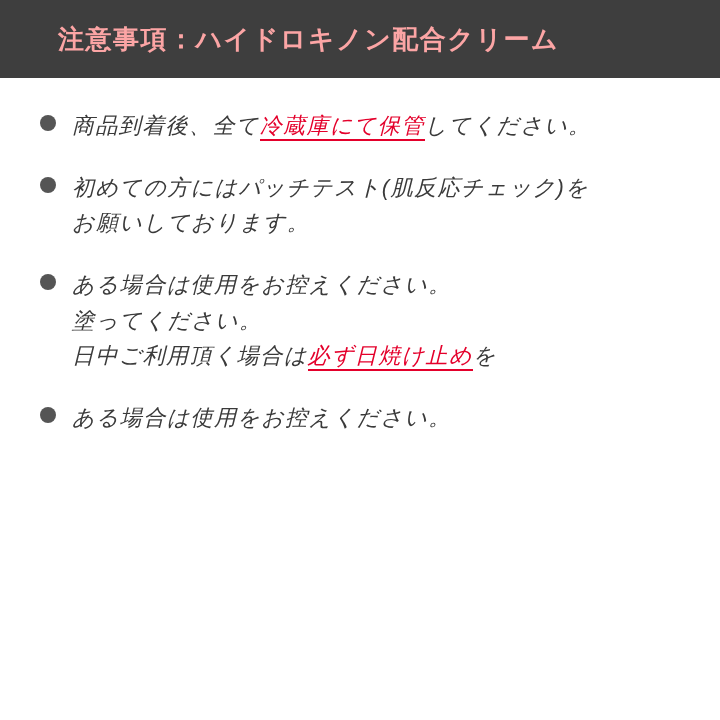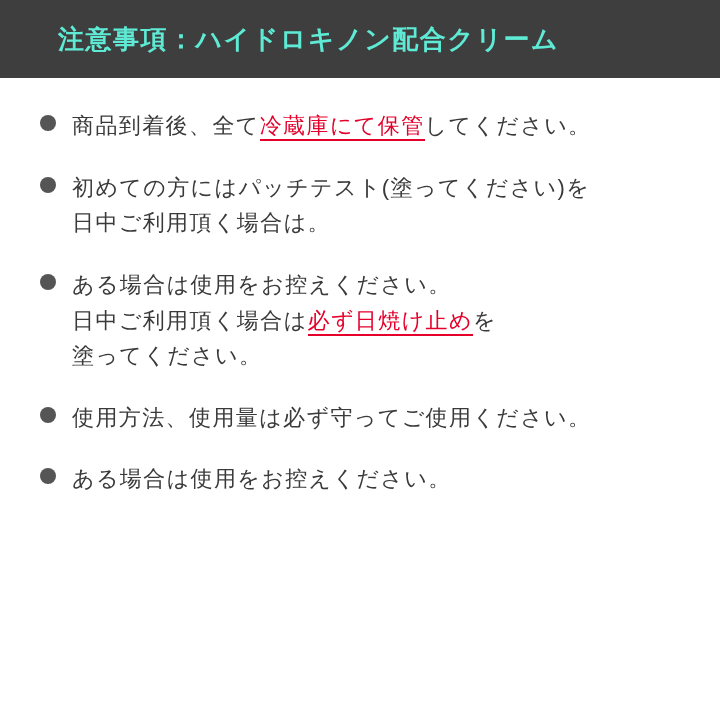--- a/index.html
+++ b/index.html
@@ -21,21 +21,21 @@
   }
   .header {
     background: #3e3e3e;
     height: 78px;
     display: flex;
     align-items: center;
     padding-left: 58px;
     box-sizing: border-box;
   }
   .header-title {
-    color: #5eead4;
+    color: #fca5a5;
     font-size: 26px;
     font-weight: bold;
     letter-spacing: 1.5px;
     white-space: nowrap;
   }
   .content {
     padding: 30px 40px 0 40px;
     box-sizing: border-box;
   }
   .item {
@@ -54,20 +54,21 @@
   }
   .lines {
     flex: 1 1 auto;
   }
   .line {
     font-size: 22px;
     color: #3a3a3a;
     letter-spacing: 1.4px;
     line-height: 1.62;
     white-space: nowrap;
+    font-style: italic;
   }
   .line .hl {
     color: #e4002b;
     border-bottom: 2px solid #e4002b;
     padding-bottom: 1px;
   }
 </style>
 </head>
 <body>
 
@@ -80,36 +81,30 @@
   <div class="content">
       <div class="item">
         <div class="bullet"></div>
         <div class="lines">
           <div class="line"><span>商品到着後、全て</span><span class="hl">冷蔵庫にて保管</span><span>してください。</span></div>
         </div>
       </div>
       <div class="item">
         <div class="bullet"></div>
         <div class="lines">
-          <div class="line"><span>初めての方にはパッチテスト(塗ってください)を</span></div>
-          <div class="line"><span>日中ご利用頂く場合は。</span></div>
+          <div class="line"><span>初めての方にはパッチテスト(肌反応チェック)を</span></div>
+          <div class="line"><span>お願いしております。</span></div>
         </div>
       </div>
       <div class="item">
         <div class="bullet"></div>
         <div class="lines">
           <div class="line"><span>ある場合は使用をお控えください。</span></div>
+          <div class="line"><span>塗ってください。</span></div>
           <div class="line"><span>日中ご利用頂く場合は</span><span class="hl">必ず日焼け止め</span><span>を</span></div>
-          <div class="line"><span>塗ってください。</span></div>
-        </div>
-      </div>
-      <div class="item">
-        <div class="bullet"></div>
-        <div class="lines">
-          <div class="line"><span>使用方法、使用量は必ず守ってご使用ください。</span></div>
         </div>
       </div>
       <div class="item">
         <div class="bullet"></div>
         <div class="lines">
           <div class="line"><span>ある場合は使用をお控えください。</span></div>
         </div>
       </div>
     </div>
 

